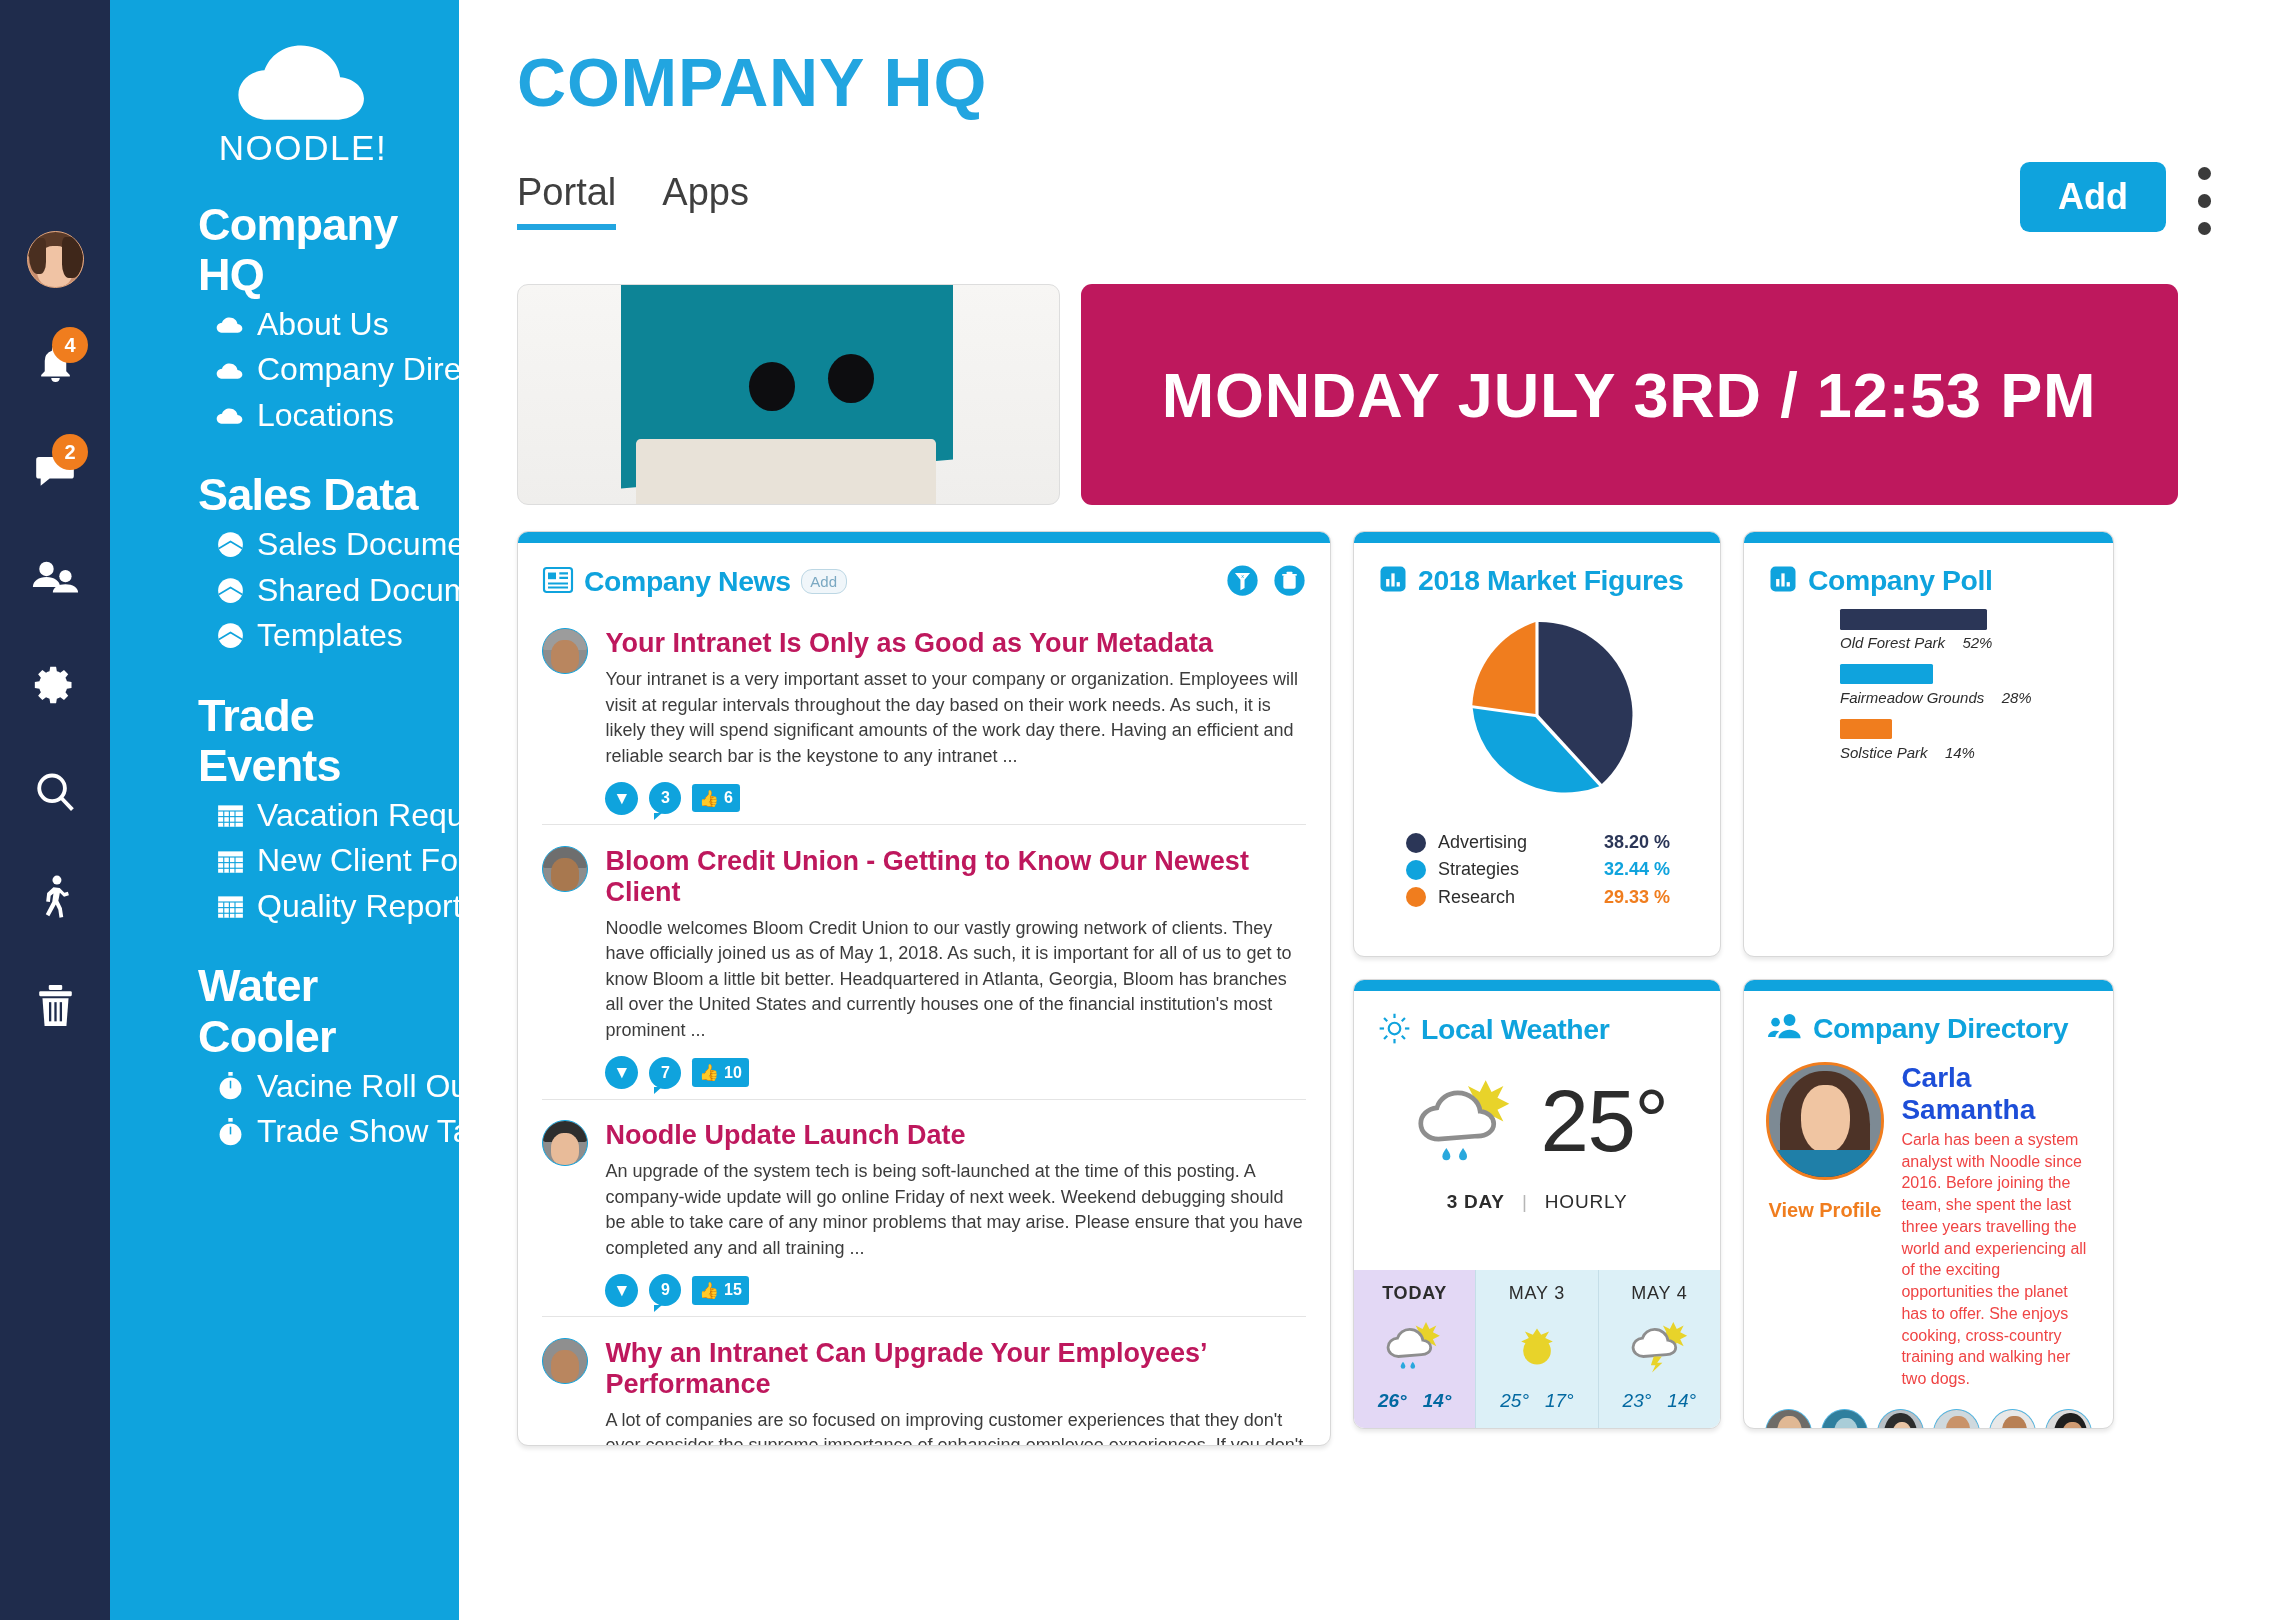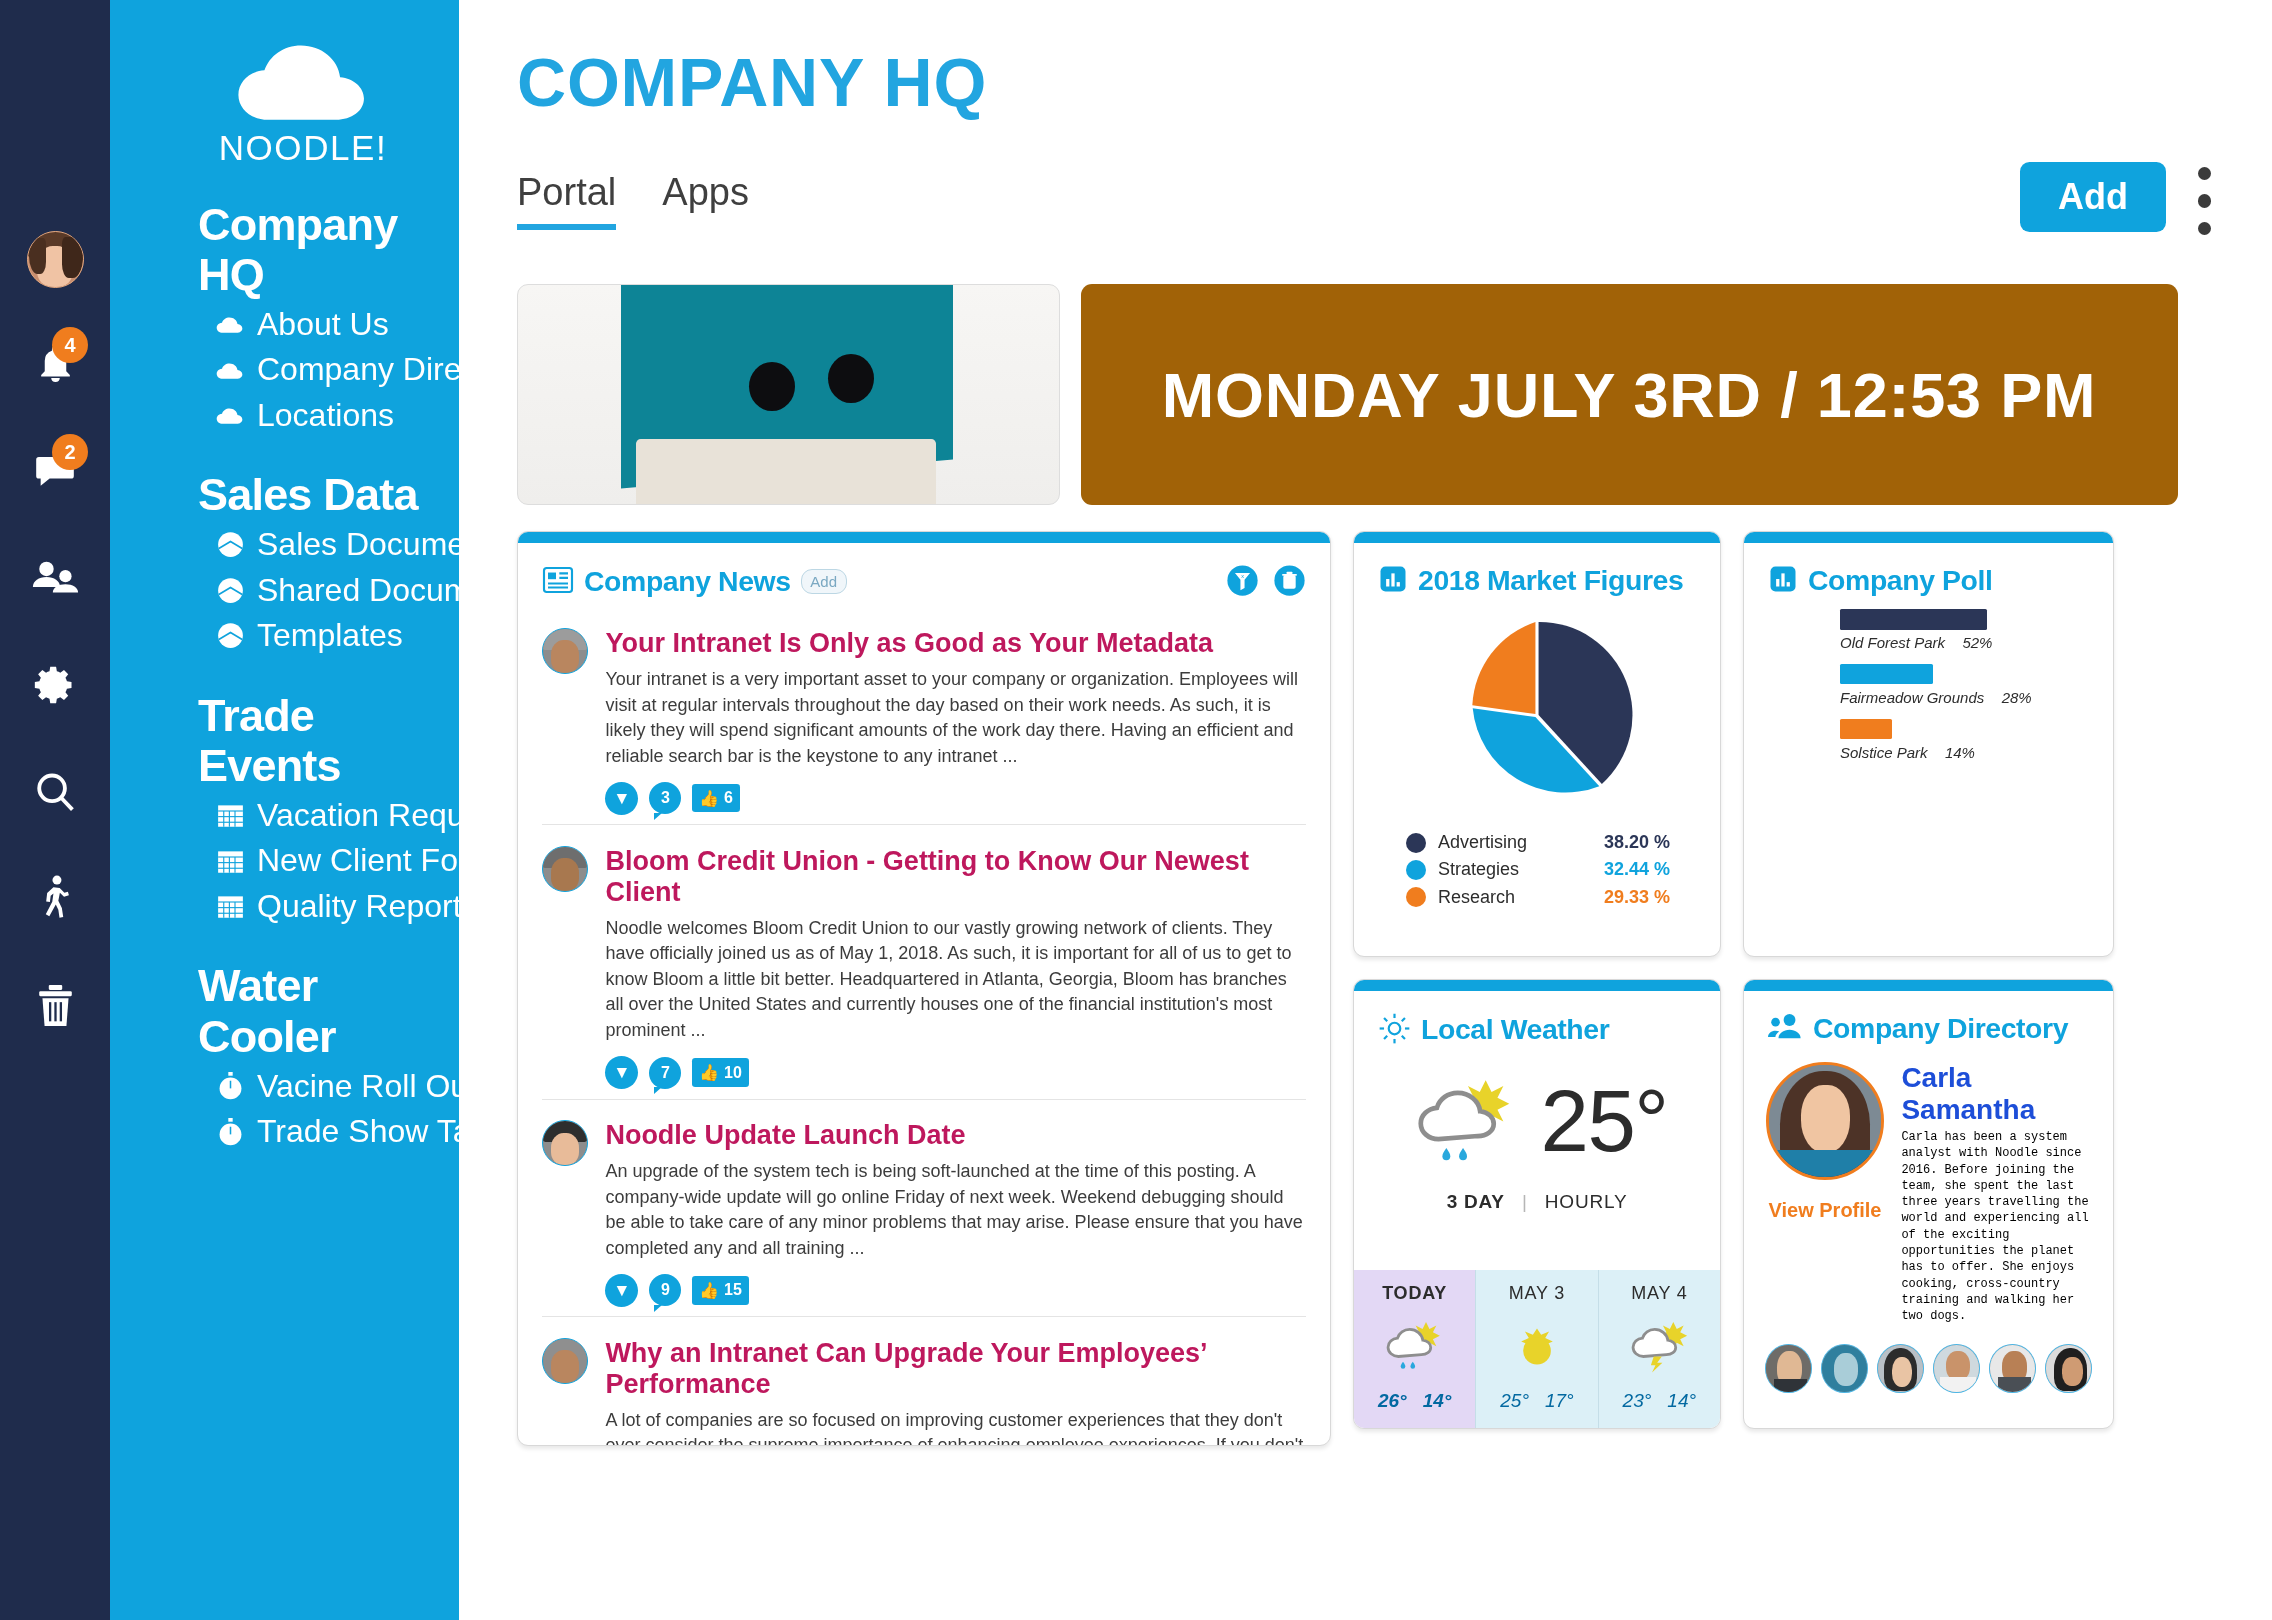--- a/index.html
+++ b/index.html
@@ -99,21 +99,21 @@
     background: #0d8496; transform: skewY(-5deg);
   }
   .hero-img .box2 {
     position: absolute; left: 118px; top: 154px; width: 300px; height: 87px;
     background: #e8e2d8; border-radius: 4.7px;
   }
   .hero-img .eye {
     position: absolute; width: 46px; height: 49px; border-radius: 50%; background: #0d0d10;
   }
   .hero-date {
-    width: 1097px; height: 221px; background: #a16207; border-radius: 11px;
+    width: 1097px; height: 221px; background: #be185d; border-radius: 11px;
     display: flex; align-items: center; justify-content: center;
     color: #fff; font-size: 63px; font-weight: bold; letter-spacing: 0.8px;
   }
 
   
   .grid { position: absolute; left: 58px; top: 531px; display: flex; gap: 22px; }
   .card {
     background: #fff; border: 0.8px solid #d8d8d8; border-radius: 11px;
     box-shadow: 0 2.4px 4.7px rgba(0,0,0,0.09); overflow: hidden; position: relative;
   }
@@ -204,21 +204,21 @@
   
   .directory { width: 371px; height: 450px; }
   .dir-main { display: flex; gap: 17.4px; padding: 17.4px 22px 0 22px; }
   .dir-left { width: 118px; text-align: center; }
   .dir-photo {
     width: 118px; height: 118px; border-radius: 50%; border: 3.2px solid #f07d1e;
     overflow: hidden; background: #7d8a94; position: relative;
   }
   .dir-link { color: #f07d1e; font-size: 20px; font-weight: bold; margin-top: 19px; display:block; cursor: pointer; }
   .dir-name { font-size: 28px; font-weight: bold; color: #1d4ed8; margin-bottom: 3px; }
-  .dir-bio { font-size: 12px; line-height: 1.36; color: #000000; font-family: Liberation Mono, monospace; }
+  .dir-bio { font-size: 16px; line-height: 1.36; color: #ef4444; }
   .dir-thumbs { display: flex; gap: 8.7px; padding: 19px 20.5px 0 20.5px; }
   .dir-thumb {
     width: 49px; height: 49px; border-radius: 50%; border: 1.6px solid #4cb6e5;
     overflow: hidden; position: relative; background: #8d8d8d;
   }
 
   
   .face { position:absolute; inset:0; }
   .face .hair { position:absolute; left:0; right:0; top:0; height:48%; }
   .face .skin { position:absolute; left:18%; right:18%; top:26%; bottom:0; border-radius:45% 45% 40% 40%; }

